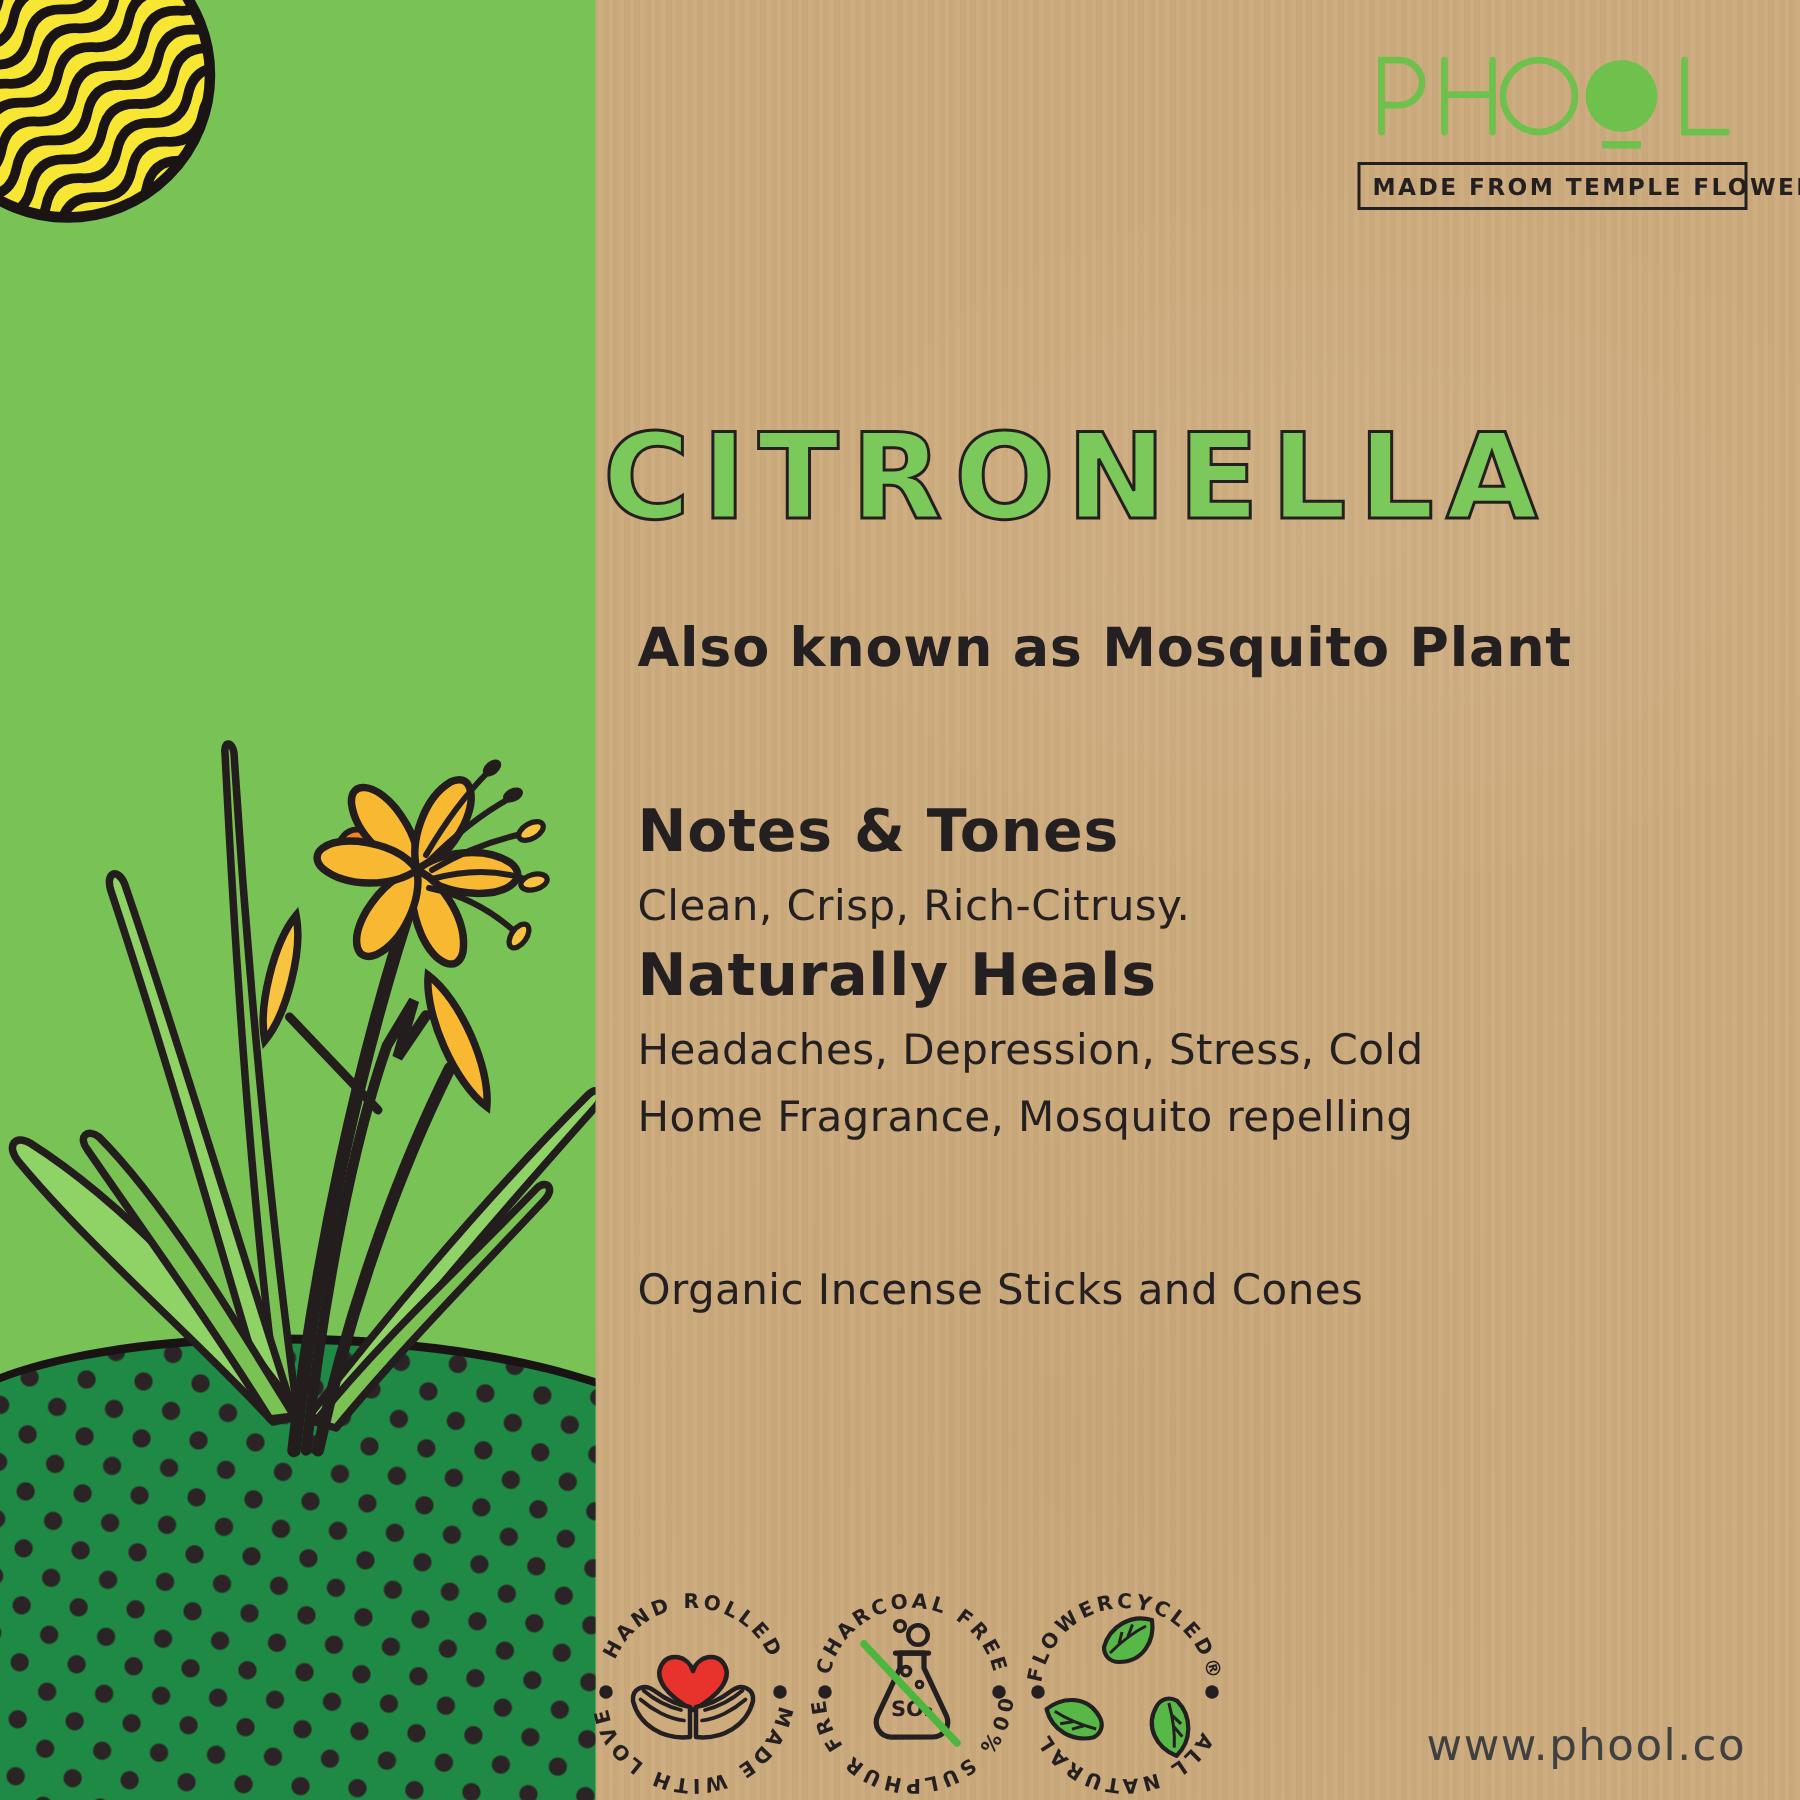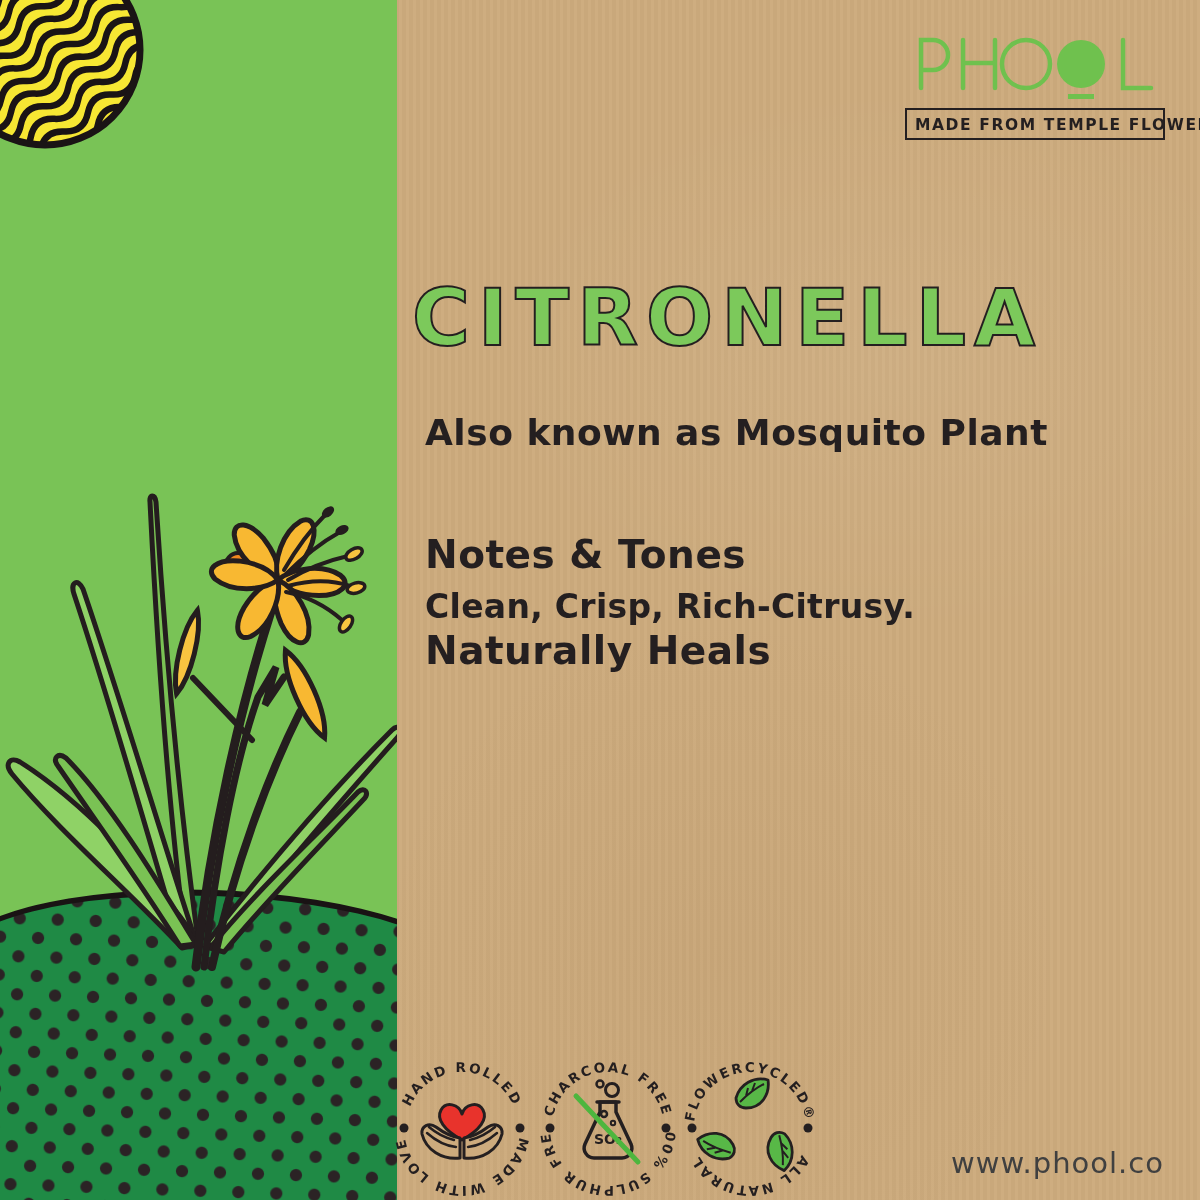--- a/index.html
+++ b/index.html
@@ -37,31 +37,31 @@
   .logo-block{position:absolute;left:905px;top:30px;width:260px;}
   .phool-logo{display:block;margin-left:6px;}
   .tagline-box{
     margin-top:6px;border:2.5px solid #241f20;padding:5px 8px 4px 8px;
     text-align:center;
   }
   .tagline-box span{
     font-size:15.5px;font-weight:bold;letter-spacing:1.6px;color:#241f20;white-space:nowrap;
   }
   .title{
-    position:absolute;left:412px;top:272px;margin:0;
+    position:absolute;left:402px;top:272px;margin:0;
     font-size:79px;font-weight:bold;letter-spacing:8px;
     color:#7cc95b;-webkit-text-stroke:2px #241f20;white-space:nowrap;
   }
   .subtitle{
     position:absolute;left:425px;top:412px;margin:0;
     font-size:36px;font-weight:bold;letter-spacing:0.5px;white-space:nowrap;
   }
   .section{position:absolute;left:425px;white-space:nowrap;}
   .section h2{margin:0;font-size:39px;font-weight:bold;letter-spacing:0.5px;}
-  .section p{margin:10px 0 0 0;font-size:33px;font-weight:700;letter-spacing:0.3px;}
+  .section p{margin:10px 0 0 0;font-size:28px;font-weight:400;letter-spacing:0.3px;}
   .sec-1{top:492px;margin-top:40px;} .sec-2{top:606px;margin-top:22px;} .sec-3{top:718px;} .sec-4{top:833px;}
   .badges{position:absolute;left:0;top:0;}
   .badge{position:absolute;width:150px;height:150px;}
   .badge-1{left:387px;top:1053px;} .badge-2{left:533px;top:1053px;} .badge-3{left:675px;top:1053px;}
   .arc-text{font-size:13.5px;font-weight:bold;letter-spacing:2.2px;fill:#241f20;}
   .website{
     position:absolute;right:36px;top:1146px;
     font-size:29px;font-weight:400;letter-spacing:1px;color:#404040;
   }
 </style>
@@ -176,24 +176,27 @@
 
   <h1 class="title">CITRONELLA</h1>
   <p class="subtitle">Also known as Mosquito Plant</p>
 
   <div class="section sec-1">
     <h2>Notes &amp; Tones</h2>
     <p>Clean, Crisp, Rich-Citrusy.</p>
   </div>
   <div class="section sec-2">
     <h2>Naturally Heals</h2>
+    <p>Headaches, Depression, Stress, Cold</p>
   </div>
   <div class="section sec-3">
+    <p>Home Fragrance, Mosquito repelling</p>
   </div>
   <div class="section sec-4">
+    <p>Organic Incense Sticks and Cones</p>
   </div>
 
   <div class="badges">
 
     <svg class="badge badge-1" viewBox="-75 -75 150 150">
       <defs>
         <path id="b1t" d="M -56,0 A 56,56 0 0 1 56,0" fill="none"></path>
         <path id="b1b" d="M 58,0 A 58,58 0 0 1 -58,0" fill="none"></path>
       </defs>
       <text class="arc-text" text-anchor="middle">

